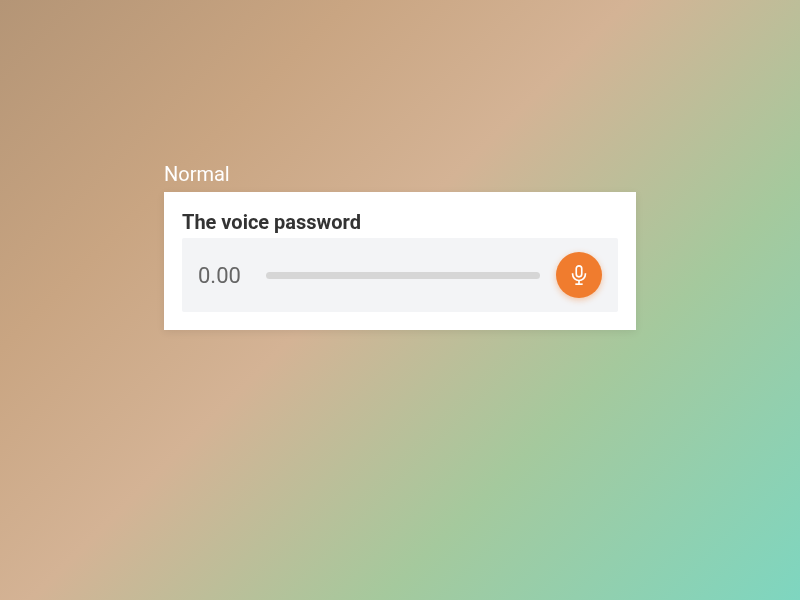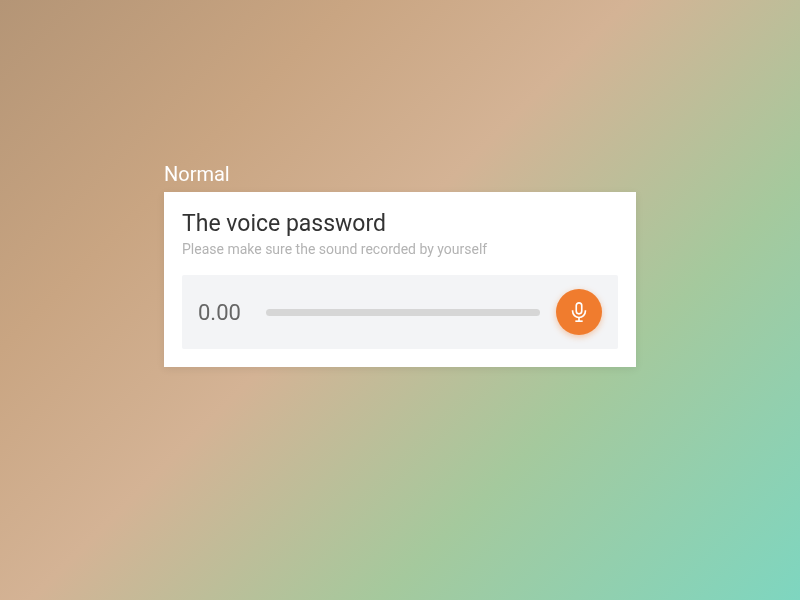--- a/index.html
+++ b/index.html
@@ -26,23 +26,23 @@
     .card {
       position: absolute;
       top: 192px;
       left: 164px;
       width: 472px;
       background: #ffffff;
       padding: 18px 18px 18px 18px;
       box-shadow: 0 2px 8px rgba(0,0,0,0.08);
     }
     .card-title {
-      font-size: 23px;
+      font-size: 20px;
       color: #333333;
-      font-weight: 400;
+      font-weight: 700;
       margin-bottom: 4px;
     }
     .card-subtitle {
       font-size: 14px;
       color: #b3b3b3;
       font-weight: 400;
       margin-bottom: 18px;
     }
     .recorder-bar {
       background: #f3f4f6;
@@ -83,21 +83,20 @@
       fill: none;
     }
   </style>
 </head>
 <body>
 
 <div class="section-label">Normal</div>
 
 <div class="card">
   <div class="card-title">The voice password</div>
-  <div class="card-subtitle">Please make sure the sound recorded by yourself</div>
 
   <div class="recorder-bar">
     <div class="timer">0.00</div>
     <div class="track"></div>
     <div class="mic-button">
       <svg viewBox="0 0 24 24">
         <rect x="9" y="2" width="6" height="12" rx="3"></rect>
         <path d="M5 10v1a7 7 0 0 0 14 0v-1"></path>
         <line x1="12" y1="18" x2="12" y2="22"></line>
         <line x1="8" y1="22" x2="16" y2="22"></line>

